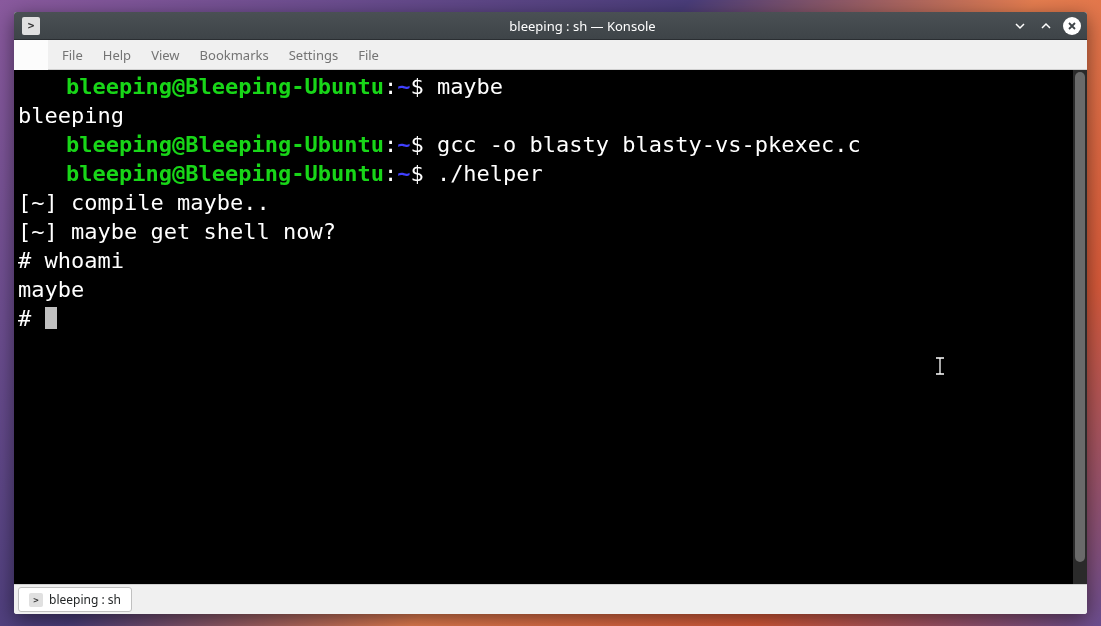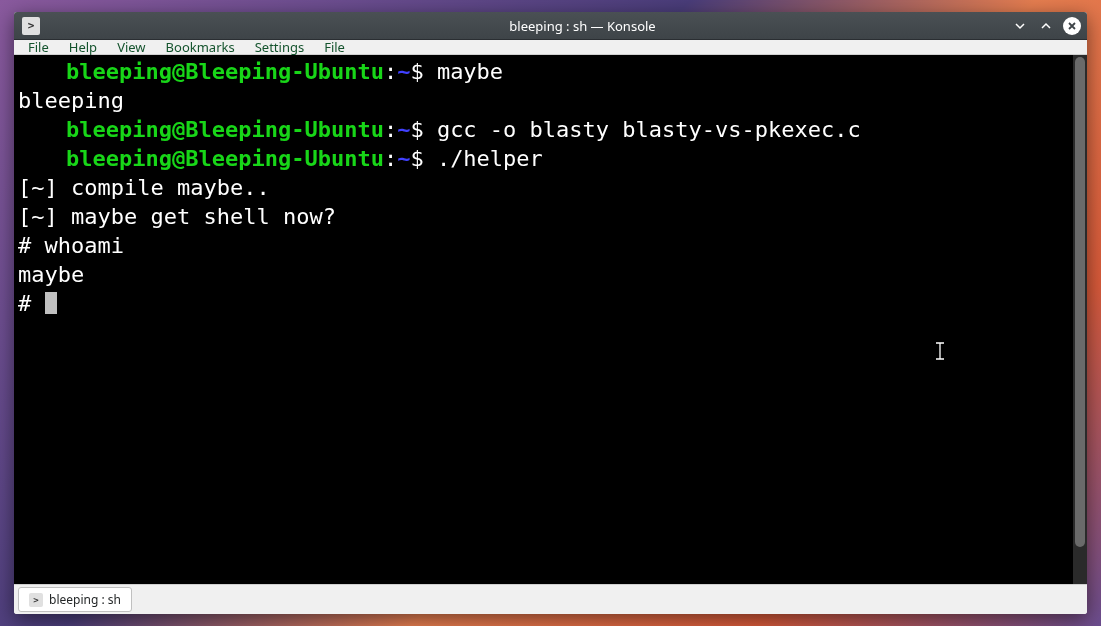--- a/index.html
+++ b/index.html
@@ -73,28 +73,29 @@
       cursor: pointer;
     }
     .tb-btn.close {
       width: 18px;
       height: 18px;
       background: #ffffff;
       border-radius: 50%;
       color: #3e4448;
     }
     .menubar {
-      height: 15px;
+      height: 30px;
       background: #f0f0f0;
       display: flex;
       align-items: center;
       padding: 0 4px;
       border-bottom: 1px solid #d0d0d0;
       font-size: 13px;
-      color: #14532d;
+      color: #737373;
+      margin-left: 34px;
     }
     .menu-item {
       padding: 4px 10px;
       cursor: pointer;
     }
     .terminal-area {
       flex: 1;
       background: #000000;
       position: relative;
       overflow: hidden;

